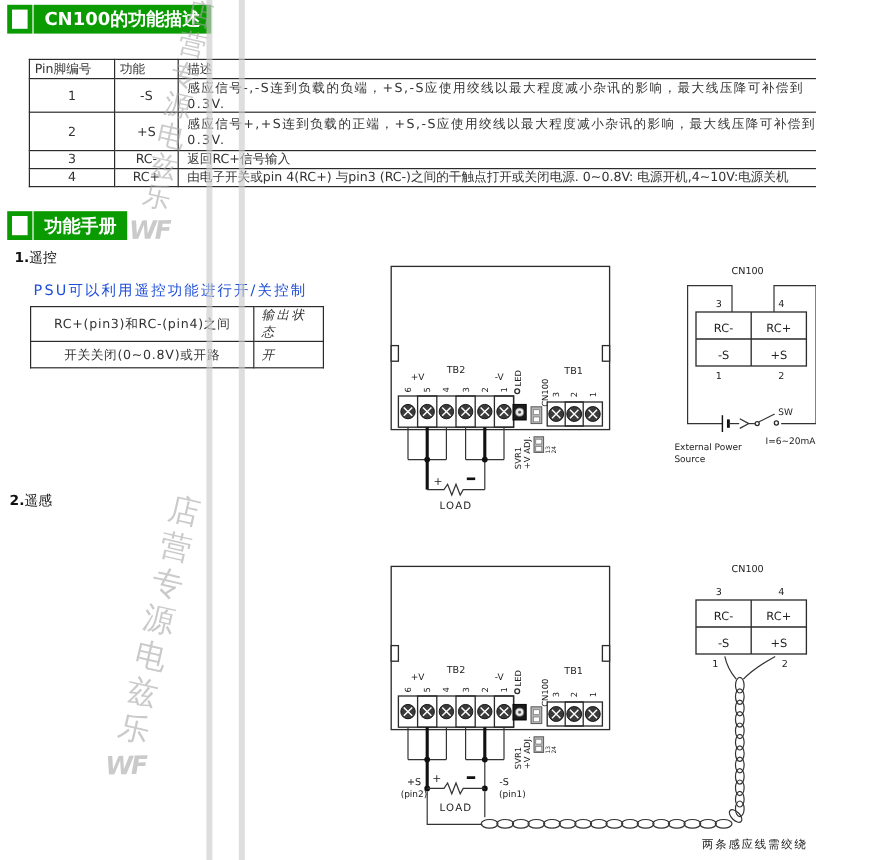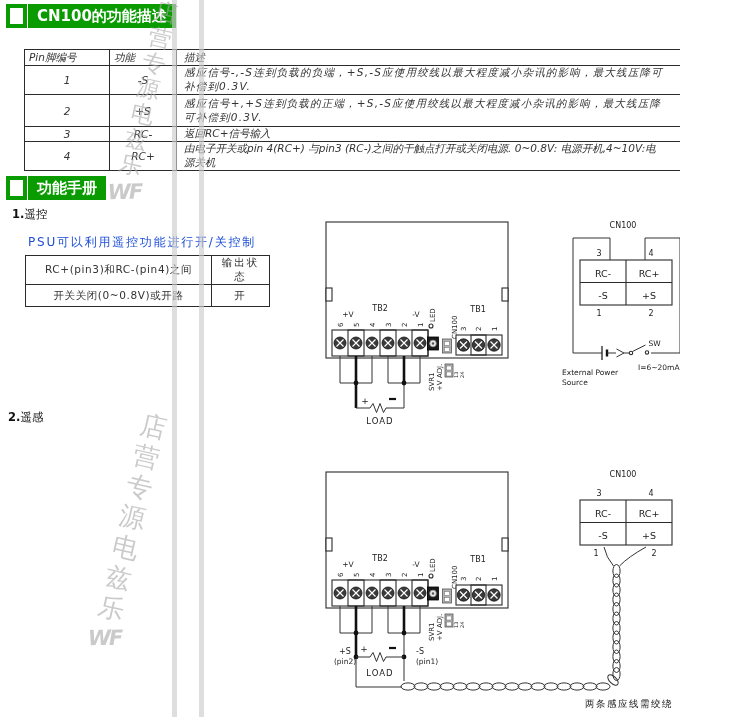--- a/index.html
+++ b/index.html
@@ -23,21 +23,21 @@
   .sec-bar{
     position:absolute;left:28px;height:24px;background:var(--green);color:#fff;
     font-size:15px;font-weight:bold;line-height:24px;padding:0 9px;white-space:nowrap;
   }
   
   table{border-collapse:collapse;}
   .pin-table{
     position:absolute;left:24px;top:49px;width:661px;table-layout:fixed;
     font-size:10.5px;color:#333;
   }
-  .pin-table td{border:1px solid var(--border);padding:0 18px;vertical-align:middle;font-style:italic;}
+  .pin-table td{border:1px solid var(--border);padding:0 4px;vertical-align:middle;}
   .pin-table .c-pin{width:62px;text-align:center;}
   .pin-table .c-func{width:44px;text-align:center;}
   .pin-table .c-desc{text-align:left;padding-left:7px;}
   .pin-table tr.hdr td{height:15px;text-align:left;padding-left:4px;}
   .pin-table tr.hdr td.c-desc{padding-left:7px;}
   .pin-table tr.r1 td{height:27px;}
   .pin-table tr.r2 td{height:31px;}
   .pin-table tr.r3 td{height:12px;}
   .pin-table tr.r4 td{height:14px;}
   .pin-table tr.r1 .c-desc,.pin-table tr.r2 .c-desc{letter-spacing:1.2px;}
@@ -45,21 +45,21 @@
   .sec-label{position:absolute;font-size:11.5px;color:#111;}
   .sec-label b{font-weight:bold;}
   .intro{position:absolute;font-size:12px;color:#1d4ed8;letter-spacing:1.8px;white-space:nowrap;}
   
   .rc-table{
     position:absolute;left:25px;top:255px;width:245px;table-layout:fixed;
     font-size:10.5px;color:#333;
   }
   .rc-table td{border:1px solid var(--border);padding:0 6px;}
   .rc-table .c1{width:173px;text-align:center;letter-spacing:0.6px;}
-  .rc-table .c2{text-align:center;letter-spacing:2px;}
+  .rc-table .c2{text-align:left;letter-spacing:2px;font-style:italic;}
   .rc-table tr.hdr td{height:19px;}
   .rc-table tr.b1 td{height:21px;margin-top:32px;}
   .rc-table tr.b2 td{height:20px;}
   
   svg{position:absolute;overflow:visible;}
   svg text{font-family:"DejaVu Sans",sans-serif;fill:#222;}
   .ln{stroke:var(--border);stroke-width:1.1;fill:none;}
   .lnf{stroke:var(--border);stroke-width:1.1;fill:#fff;}
   .wire{stroke:#333;stroke-width:1;fill:none;}
   .wireB{stroke:#111;stroke-width:2.6;fill:none;}

